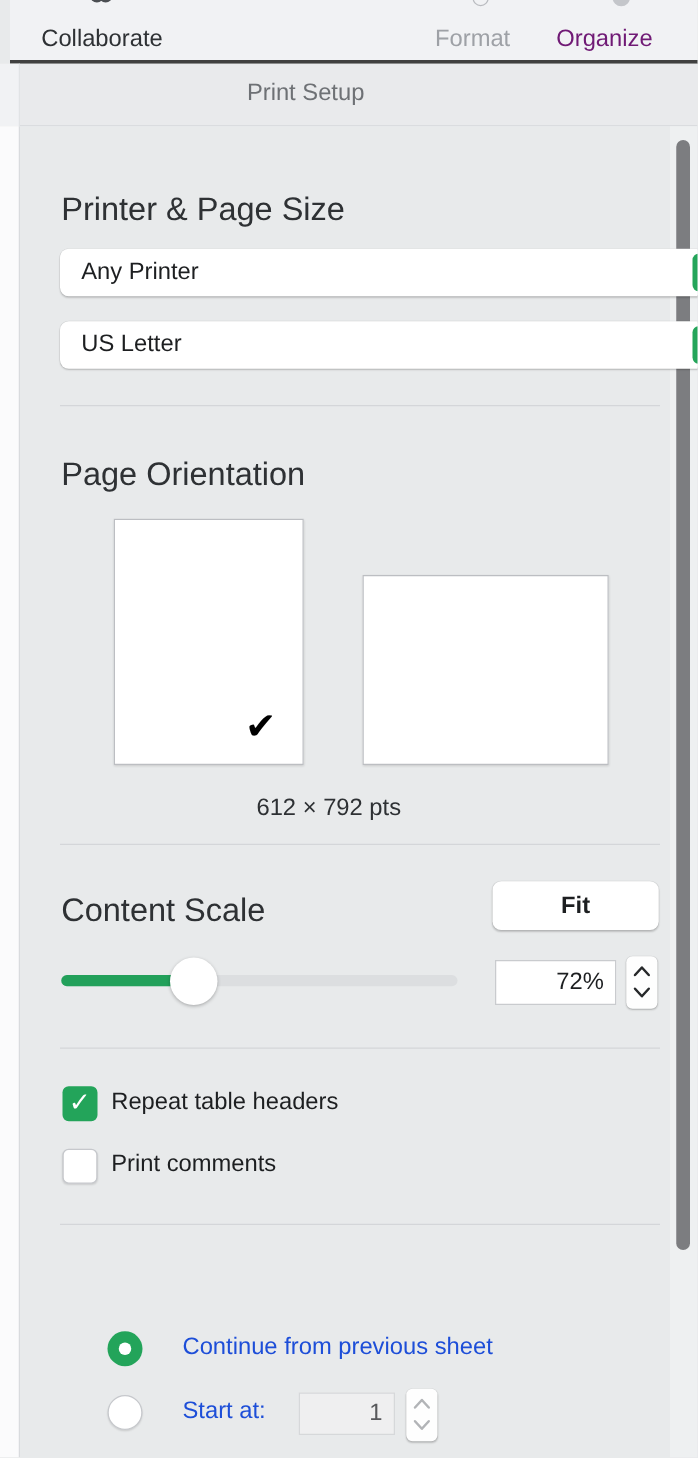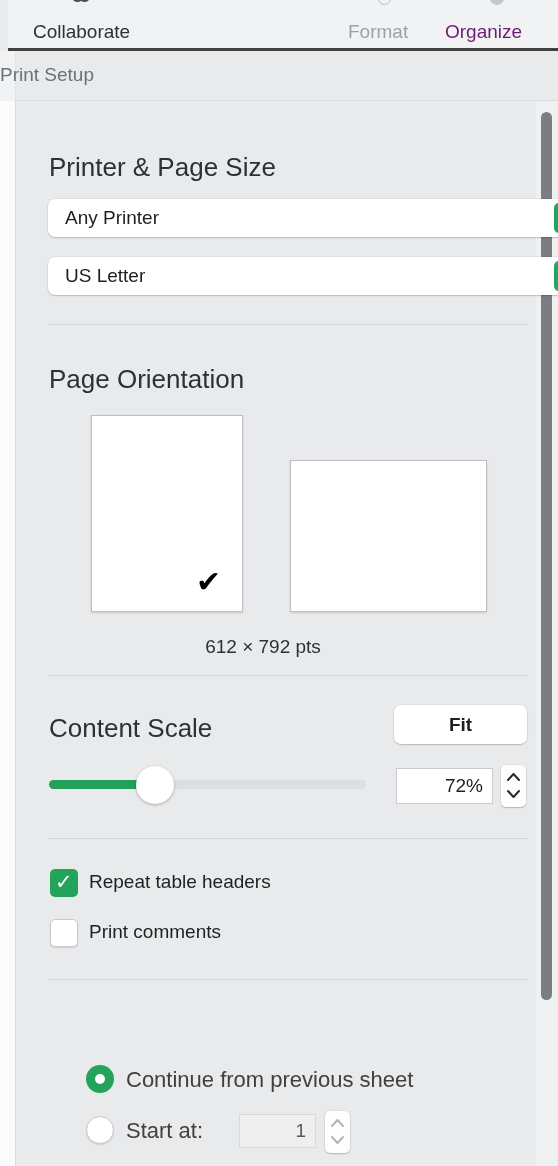--- a/index.html
+++ b/index.html
@@ -46,21 +46,21 @@
   
   .panel-title-bar {
     position: absolute; left: 0; top: 51px; width: 558px; height: 50px;
     background: #e9eaec; border-bottom: 1px solid #dadcdf;
   }
   .panel-title-bar .edge {
     position: absolute; left: 0; top: 0; width: 16px; height: 50px;
     background: #f1f2f4; border-right: 1px solid #e1e3e5;
   }
   .panel-title {
-    position: absolute; width: 489px; top: 13px; 
+    position: absolute; width: 489px; top: 13px; text-align: center;
     font-size: 19px; color: #6e7175;
   }
 
   
   .panel-body {
     position: absolute; left: 0; top: 101px; width: 558px; height: 1065px;
     background: #e8eaeb;
   }
   .panel-body .leftstrip {
     position: absolute; left: 0; top: 0; width: 16px; height: 1065px;
@@ -195,21 +195,21 @@
   .radio.on { background: #23a45a; }
   .radio.on .dot {
     position: absolute; left: 9px; top: 9px; width: 10px; height: 10px;
     border-radius: 50%; background: #fff;
   }
   .radio.off {
     background: #fff; border: 1px solid #c6c8cc;
     box-shadow: 0 1px 1.5px rgba(0,0,0,.12);
   }
   .rlbl {
-    position: absolute; font-size: 22px; color: #404040; white-space: nowrap;
+    position: absolute; font-size: 19px; color: #1d4ed8; white-space: nowrap; margin-left: 20px;
   }
   .startat-field {
     position: absolute; left: 239px; top: 1114px; width: 77px; height: 34px;
     background: #efeff0; border: 1px solid #d6d8da;
   }
   .startat-field span {
     position: absolute; right: 9px; top: 5px; font-size: 19px; color: #58595c;
   }
 </style>
 </head>

